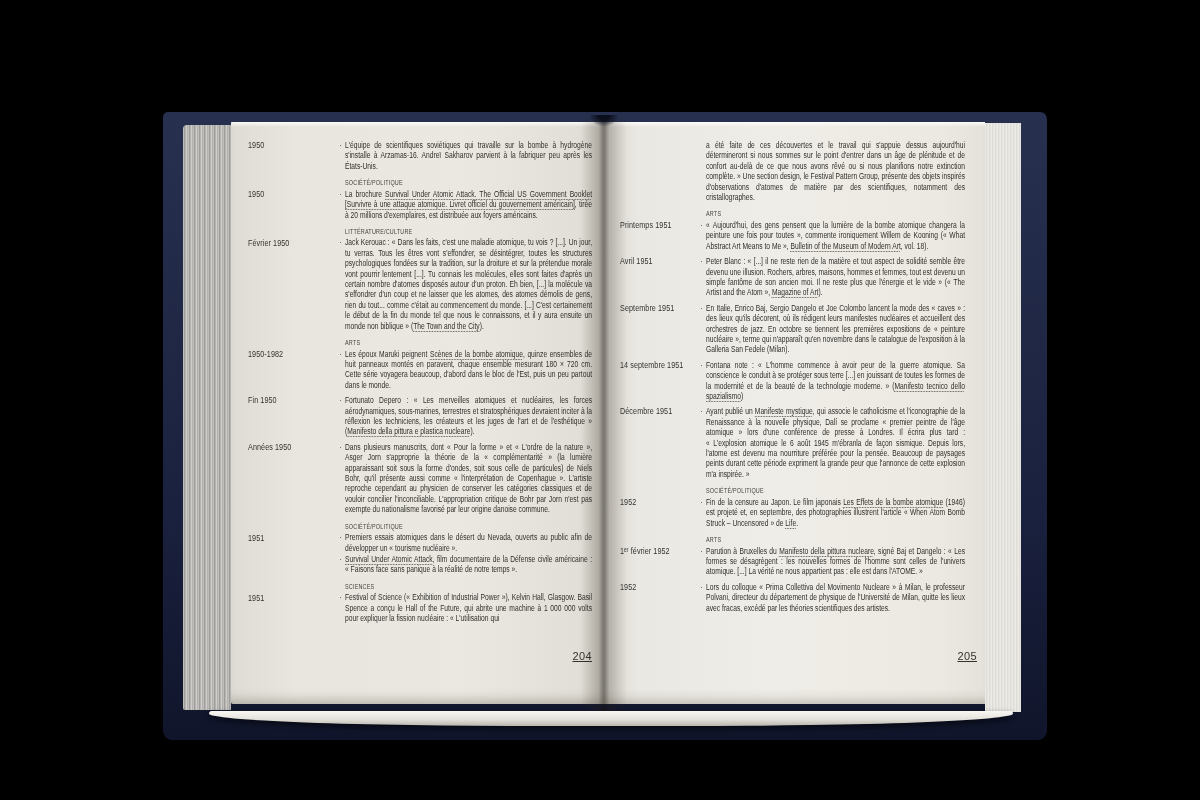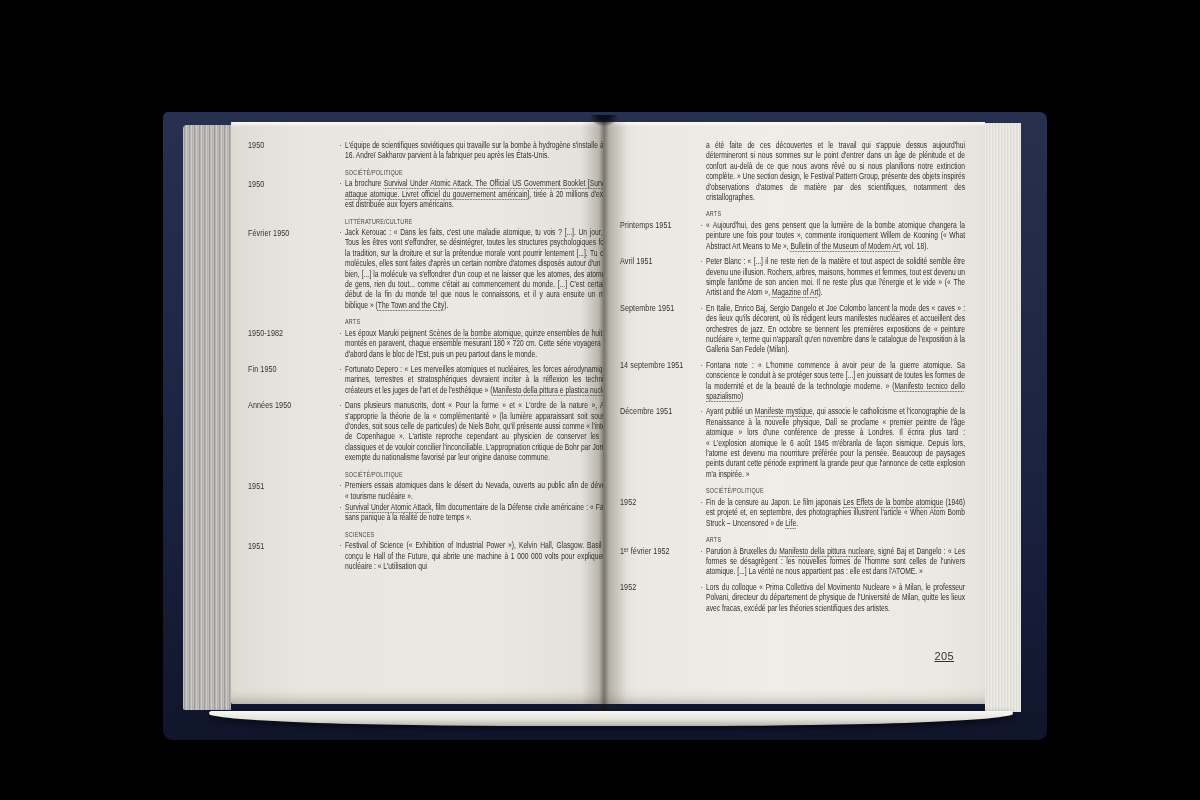--- a/index.html
+++ b/index.html
@@ -28,21 +28,20 @@
   .page::before{
     content:'';position:absolute;top:0;left:0;right:0;height:5px;
     background:linear-gradient(180deg,rgba(255,255,255,.85),rgba(255,255,255,0));
     pointer-events:none;
   }
   .page-left{
     left:68px;width:372px;
     background:linear-gradient(90deg,#dedcd5 0%,var(--pageL,#e8e6df) 18%,#eae8e1 62%,#e2dfd8 93%,#d2cfc7 100%);
     border-radius:2px 0 0 2px;
     box-shadow:inset 0 -12px 12px -9px rgba(70,62,50,.35);
-    padding-left:42px;
   }
   .page-right{
     left:440px;width:382px;
     background:linear-gradient(90deg,#d8d5ce 0%,#eae8e2 9%,var(--pageR,#efede7) 45%,#ece9e2 88%,#e4e2da 100%);
     box-shadow:inset 0 -12px 12px -9px rgba(70,62,50,.3);
   }
   .gutter{
     position:absolute;left:418px;top:6px;width:46px;height:600px;pointer-events:none;
     background:linear-gradient(90deg,rgba(0,0,0,0) 0%,rgba(45,38,28,.22) 38%,rgba(25,21,15,.5) 50%,rgba(45,38,28,.22) 62%,rgba(0,0,0,0) 100%);
   }
@@ -80,21 +79,21 @@
     width:125%;transform:scaleX(.8);transform-origin:0 0;
     margin-bottom:1px;
   }
   .bullet{position:absolute;left:-7px;top:0;color:#312f2b;}
   .ul{text-decoration:underline dotted;text-decoration-thickness:1px;text-underline-offset:2px;text-decoration-color:#5a5751;}
   .page-number{
     position:absolute;bottom:42px;text-align:right;
     font-size:11px;color:#34322e;letter-spacing:.4px;text-decoration:underline;
   }
   .page-left  .page-number{left:17px;right:11px;}
-  .page-right .page-number{left:17px;right:31px;}
+  .page-right .page-number{left:17px;right:8px;}
 </style>
 </head>
 <body>
 
 <div class="stage" style="--bg: #000000; --cover: #27304f; --pageL: #e8e6df; --pageR: #efede7;">
   <div class="book">
     <div class="edge-left"></div>
     <div class="edge-right"></div>
 
     <div class="page page-left">

